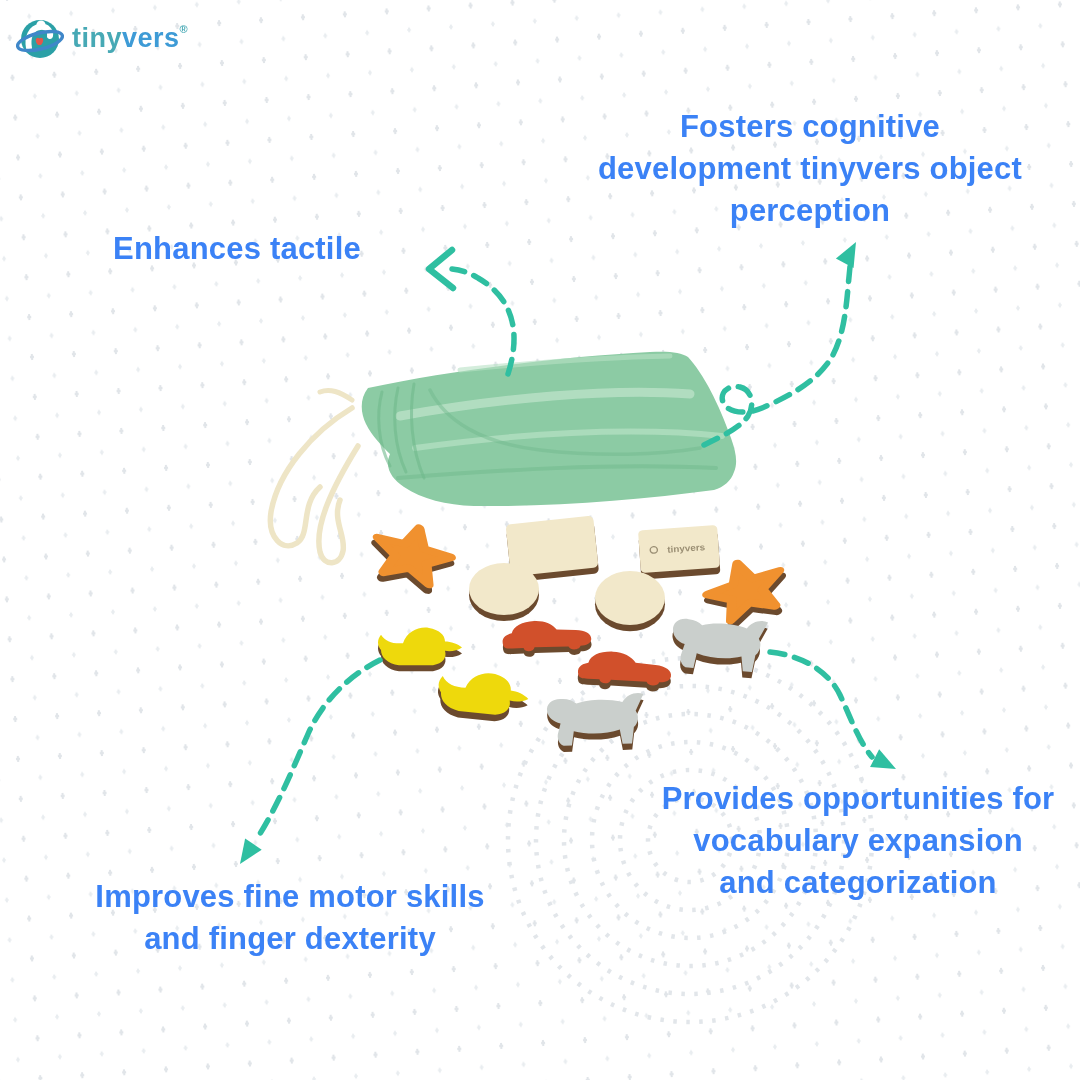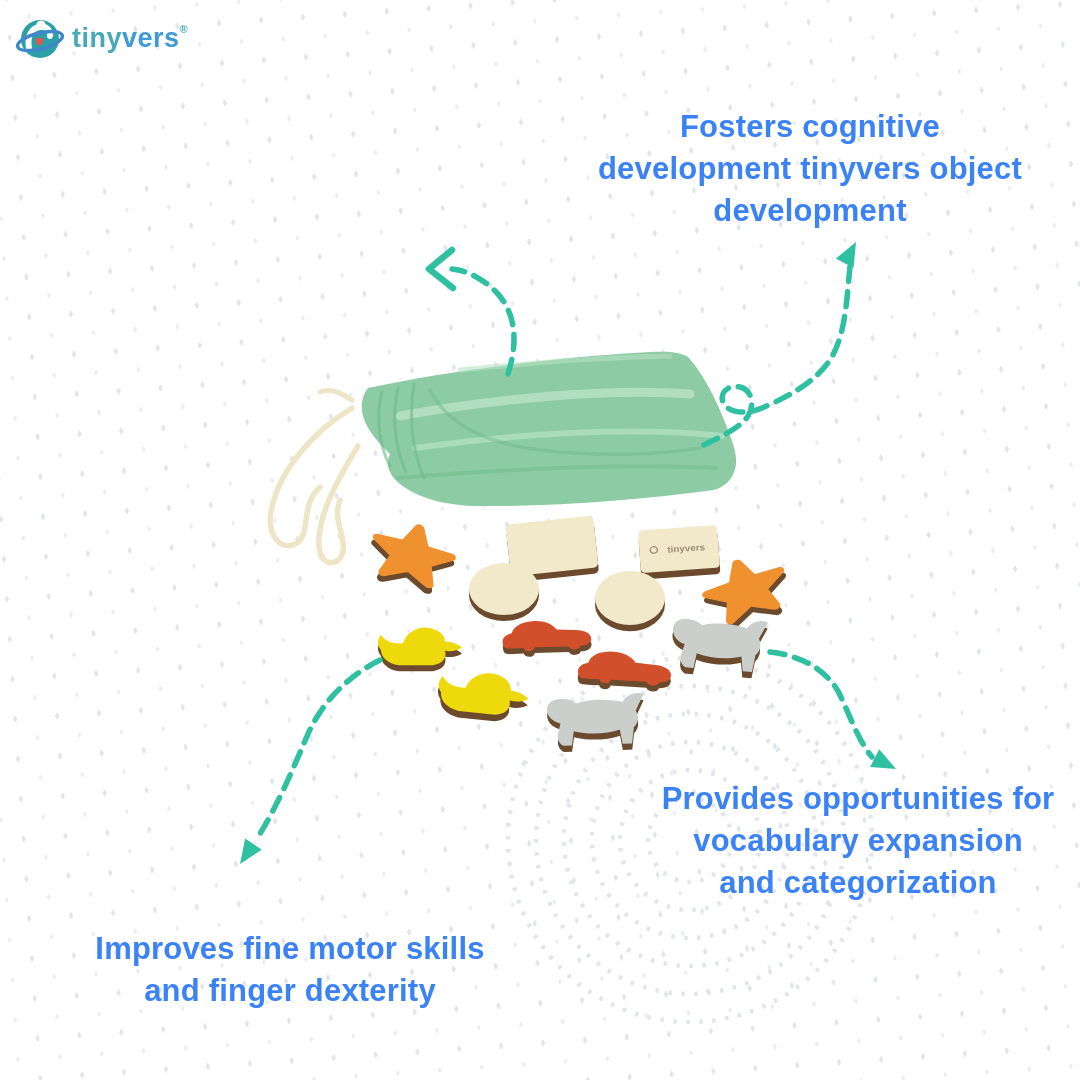--- a/index.html
+++ b/index.html
@@ -17,21 +17,21 @@
     transform:rotate(-4deg);
     z-index:0;
   }
   .scene{position:absolute;left:0;top:0;z-index:1;}
   .callout{
     position:absolute;z-index:2;color:#3b82f6;font-weight:bold;
     font-size:31px;line-height:42px;text-align:center;letter-spacing:.2px;
   }
   .co-top-right{left:562px;top:106px;width:496px;}
   .co-left{left:14px;top:228px;width:446px;}
-  .co-bottom-left{left:42px;top:928px;width:496px;}
+  .co-bottom-left{left:42px;top:876px;width:496px;}
   .co-bottom-right{left:635px;top:778px;width:446px;}
   .logo{position:absolute;left:16px;top:14px;display:flex;align-items:center;gap:8px;z-index:2;}
   .logo-word{font-size:27px;font-weight:bold;letter-spacing:.5px;white-space:nowrap;}
   .logo-tiny{color:#47a9b5;}
   .logo-vers{color:#3e9bd6;}
   .logo-reg{font-size:11px;color:#47a9b5;vertical-align:14px;}
 </style>
 </head>
 <body>
 
@@ -151,24 +151,25 @@
     <use href="#ahead" transform="translate(240,864) rotate(214)" stroke="none" fill="#2fbfa1"></use>
 
     <path d="M770,652 C800,655 828,670 840,695 C850,716 858,740 872,757" stroke-width="5.5" stroke-dasharray="15 10" stroke="#2fbfa1"></path>
     <use href="#ahead" transform="translate(896,769) rotate(117)" stroke="none" fill="#2fbfa1"></use>
   </g>
 </svg>
 
 <div class="callout co-top-right">
   <div>Fosters cognitive</div>
   <div>development tinyvers object</div>
-  <div>development</div>
+  <div>perception</div>
 </div>
 
 <div class="callout co-left">
+  <div>Enhances tactile</div>
 </div>
 
 <div class="callout co-bottom-left">
   <div>Improves fine motor skills</div>
   <div>and finger dexterity</div>
 </div>
 
 <div class="callout co-bottom-right">
   <div>Provides opportunities for</div>
   <div>vocabulary expansion</div>

